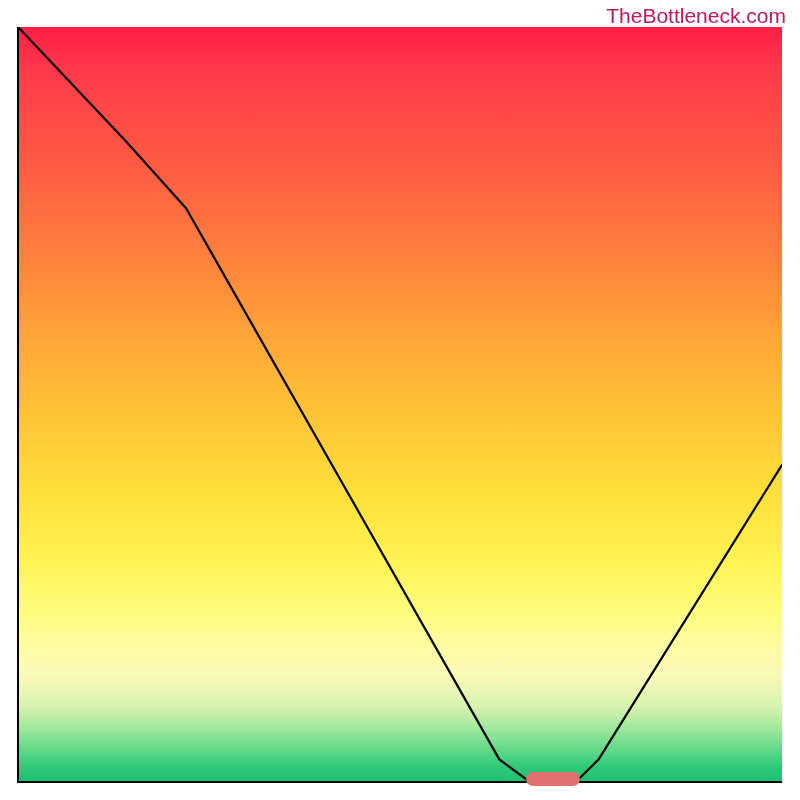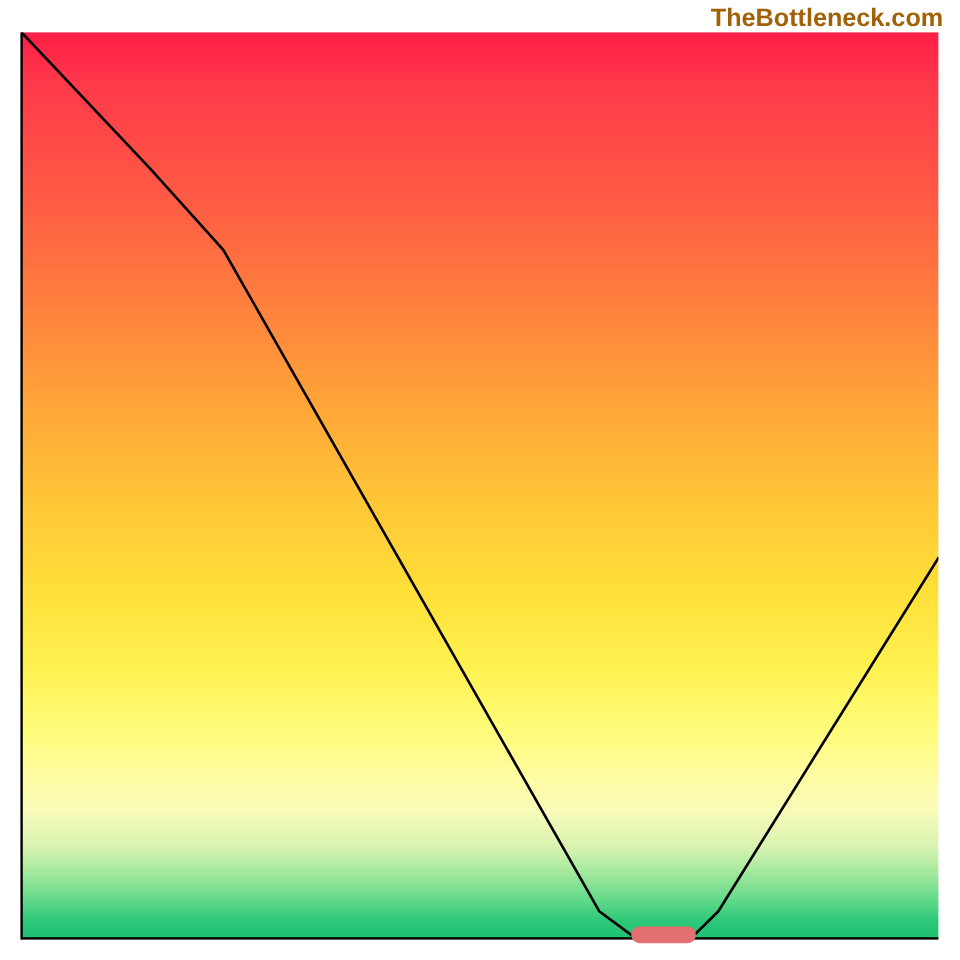--- a/index.html
+++ b/index.html
@@ -13,22 +13,22 @@
   .container {
     position: relative;
     width: 800px;
     height: 800px;
   }
   .watermark {
     position: absolute;
     top: 4px;
     right: 14px;
     font-size: 21px;
-    font-weight: 700;
-    color: #a16207;
+    font-weight: 400;
+    color: #be185d;
     z-index: 10;
   }
   .plot-area {
     position: absolute;
     left: 18px;
     top: 27px;
     width: 764px;
     height: 755px;
   }
   .gradient-bg {

